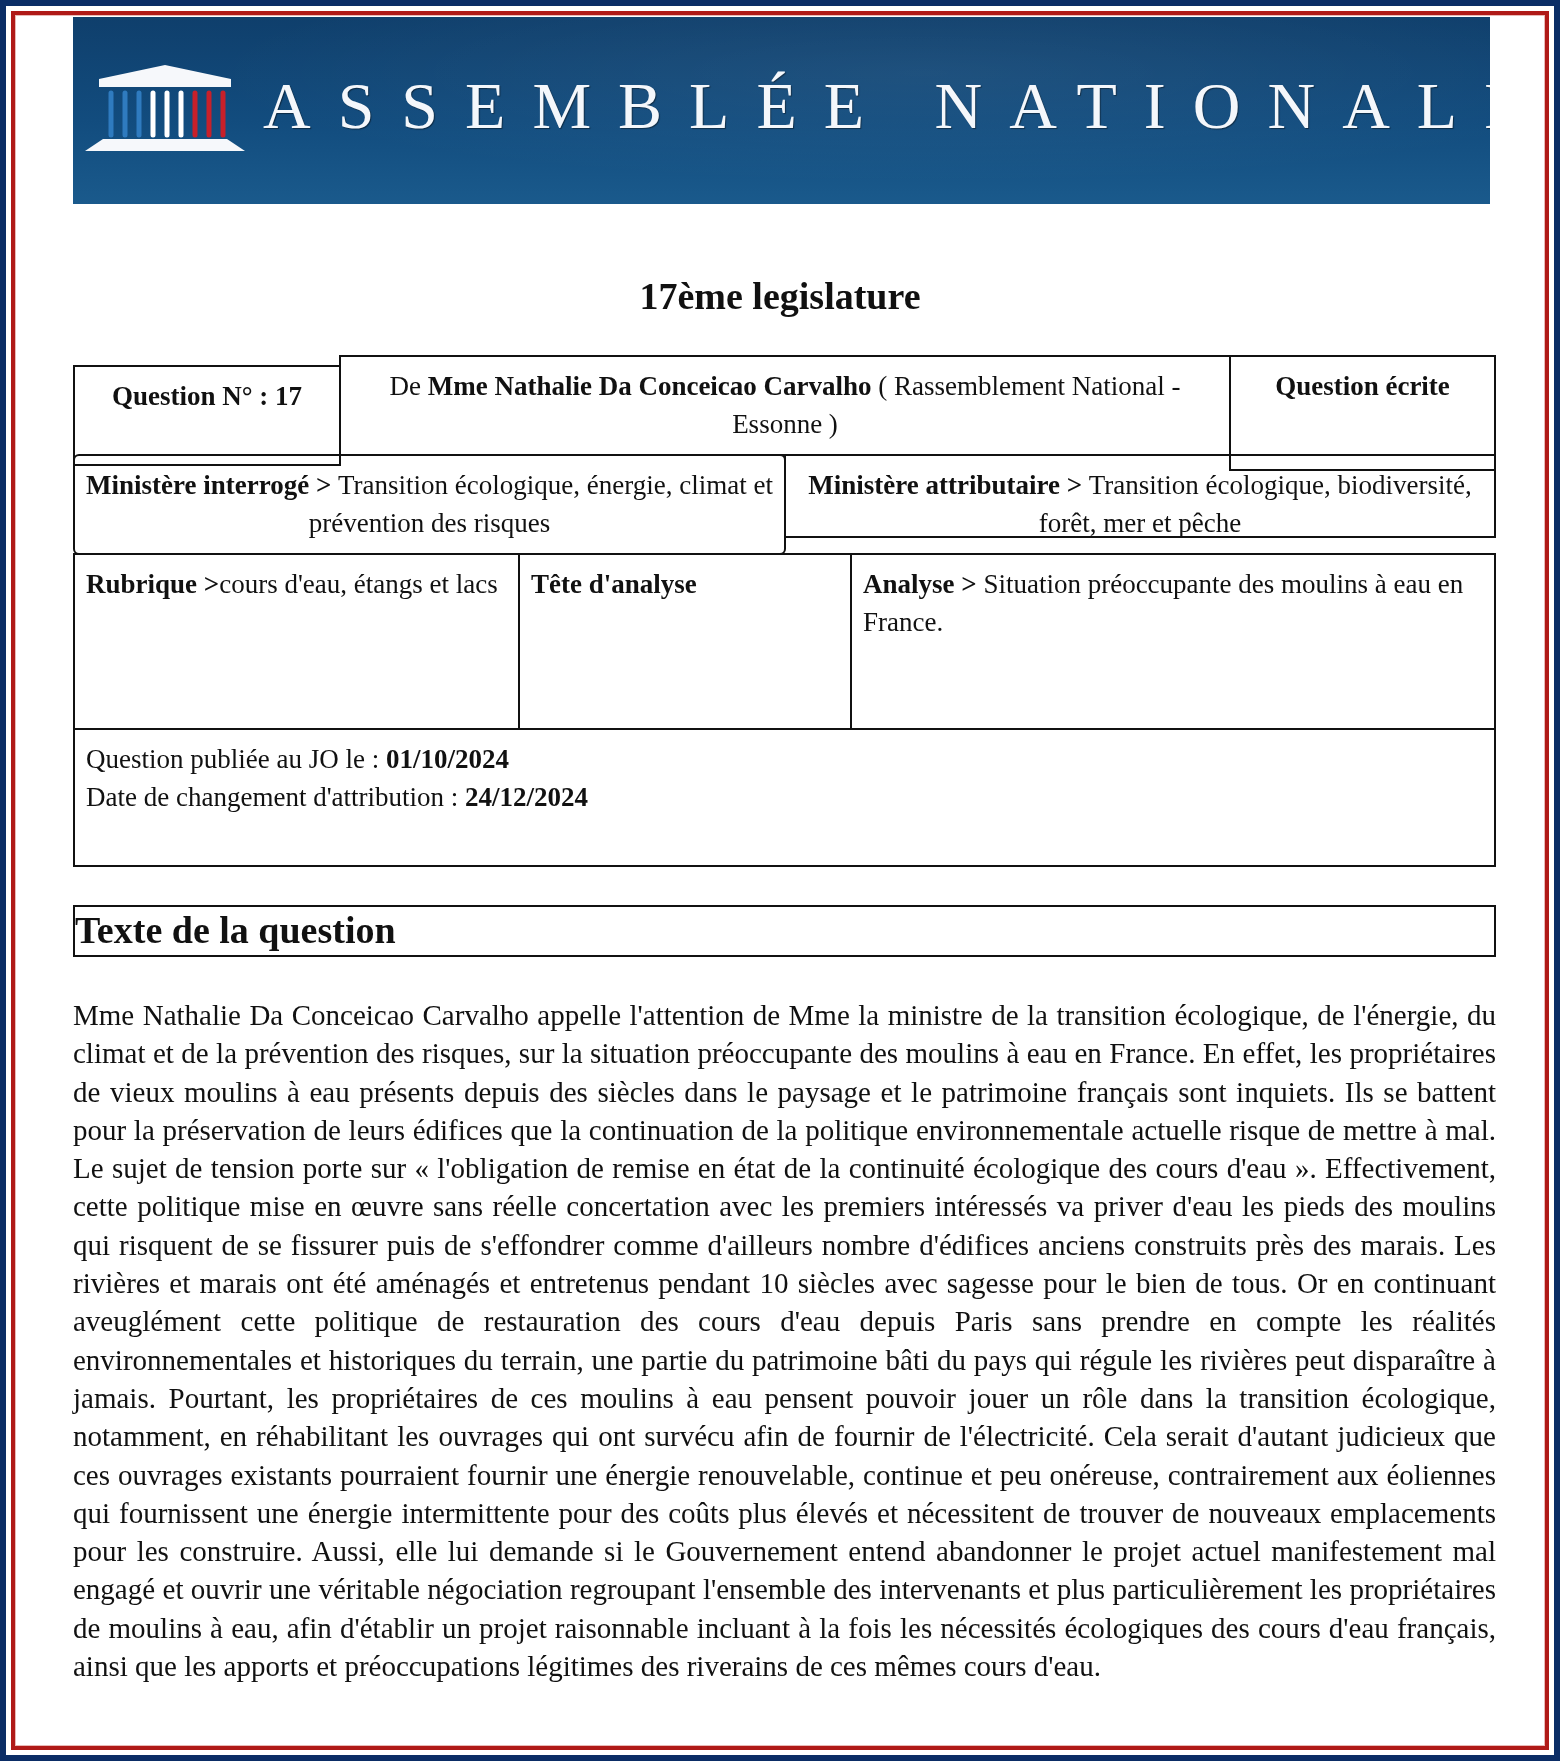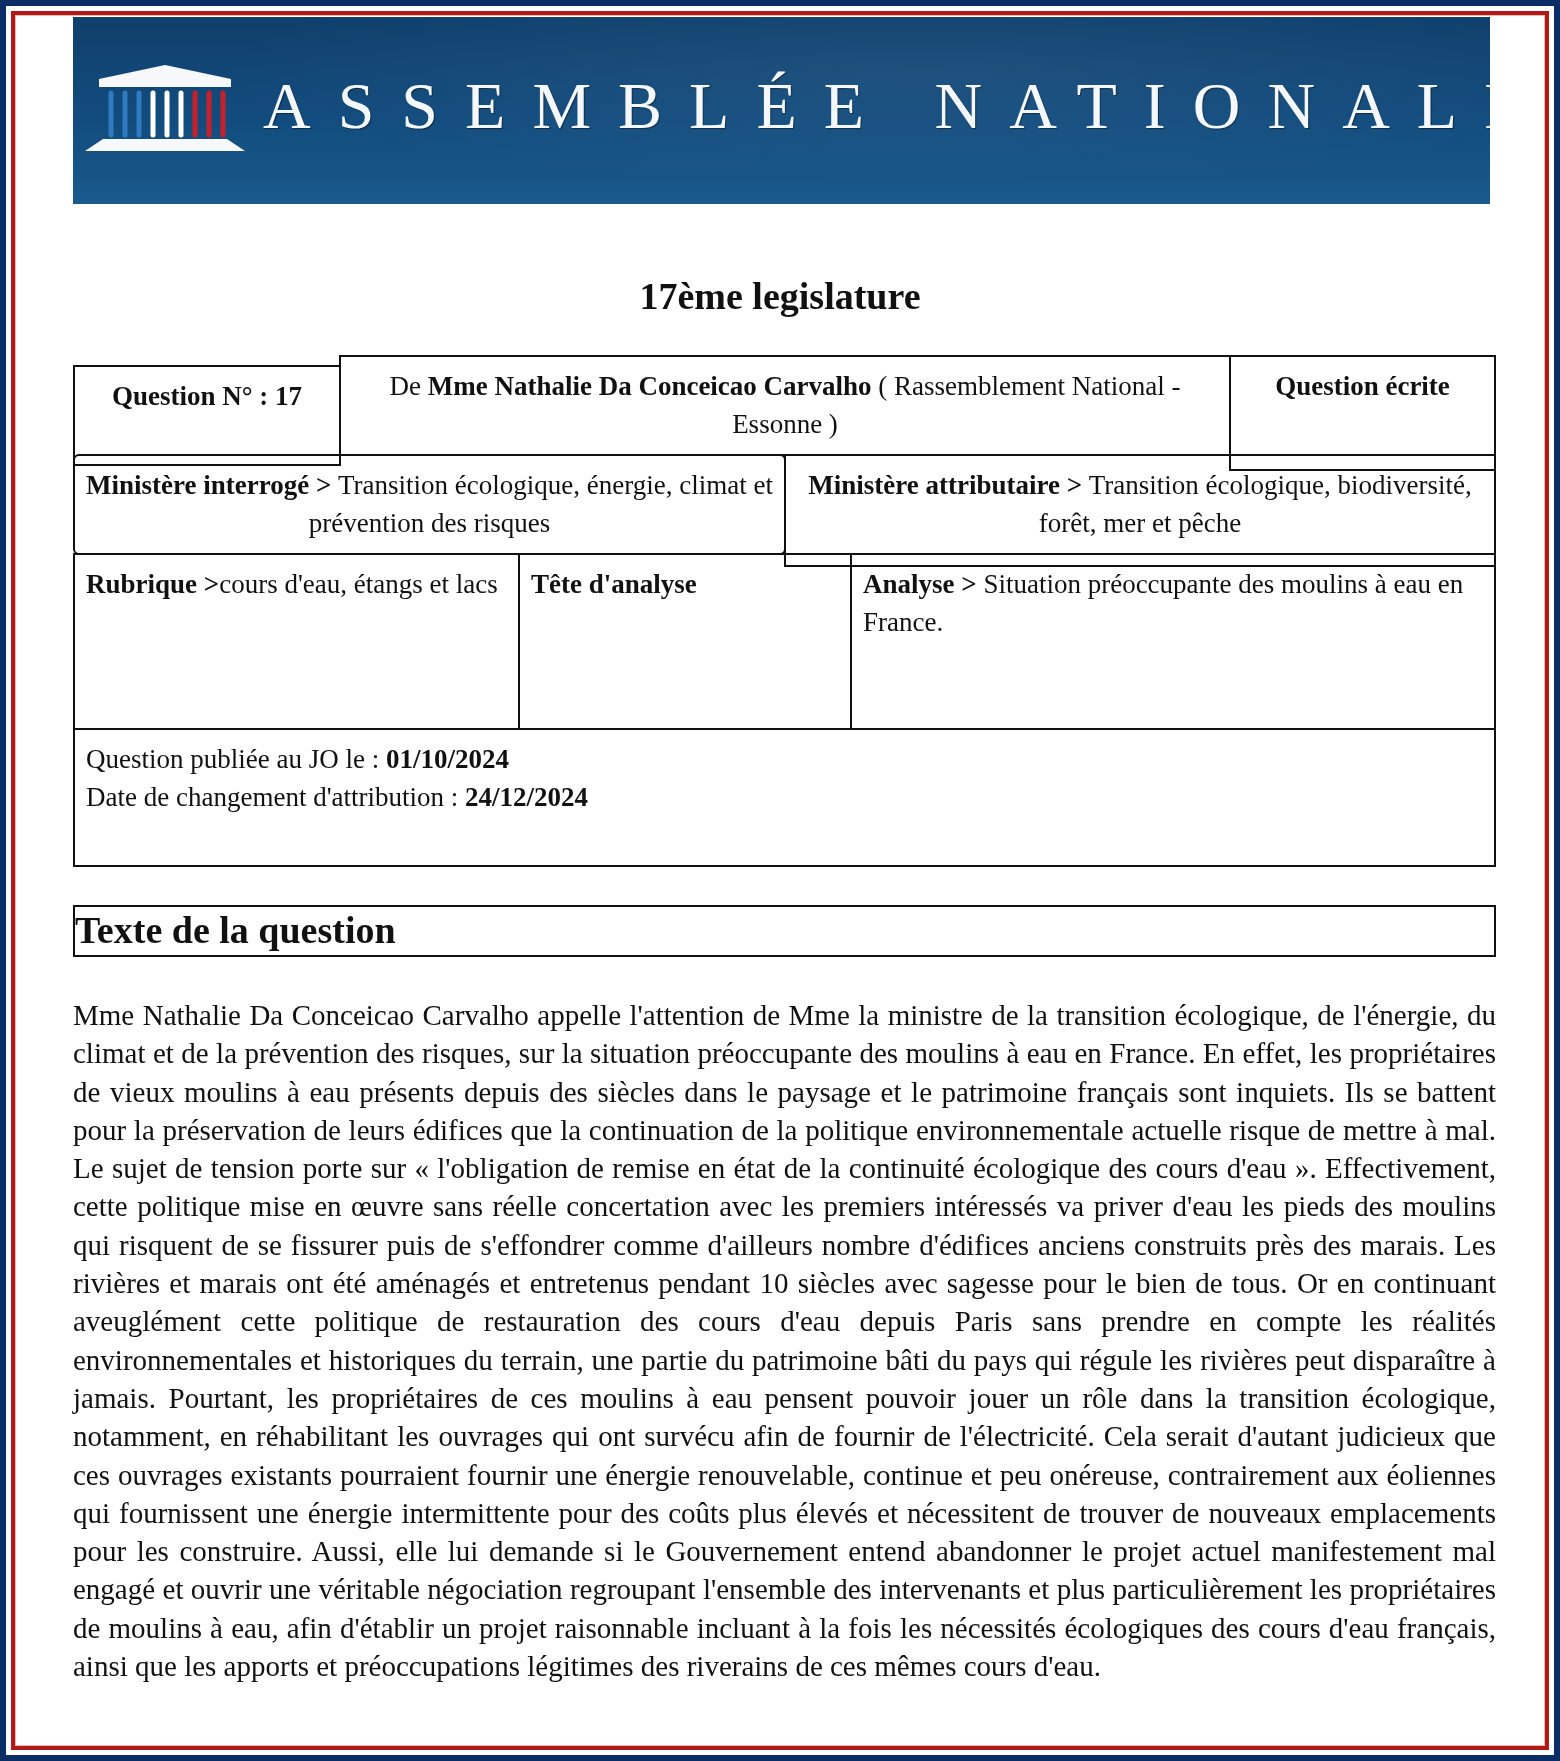--- a/index.html
+++ b/index.html
@@ -87,21 +87,21 @@
 <div class="cell center" style="left:339px;top:355px;width:892px;height:101px;">
   <span>De </span><b>Mme Nathalie Da Conceicao Carvalho</b><span> ( Rassemblement National - Essonne )</span>
 </div>
 <div class="cell center" style="left:1229px;top:355px;width:267px;height:116px;">
   <b>Question écrite</b>
 </div>
 
 <div class="cell center" style="left:73px;top:454px;width:713px;height:101px;border-radius:6px;">
   <b>Ministère interrogé &gt; </b><span>Transition écologique, énergie, climat et prévention des risques</span>
 </div>
-<div class="cell center" style="left:784px;top:454px;width:712px;height:113px;">
+<div class="cell center" style="left:784px;top:454px;width:712px;height:84px;">
   <b>Ministère attributaire &gt; </b><span>Transition écologique, biodiversité, forêt, mer et pêche</span>
 </div>
 
 <div class="cell" style="left:73px;top:553px;width:447px;height:177px;">
   <b>Rubrique &gt;</b><span>cours d'eau, étangs et lacs</span>
 </div>
 <div class="cell" style="left:518px;top:553px;width:334px;height:177px;">
   <b>Tête d'analyse</b><br>
 </div>
 <div class="cell" style="left:850px;top:553px;width:646px;height:177px;">

